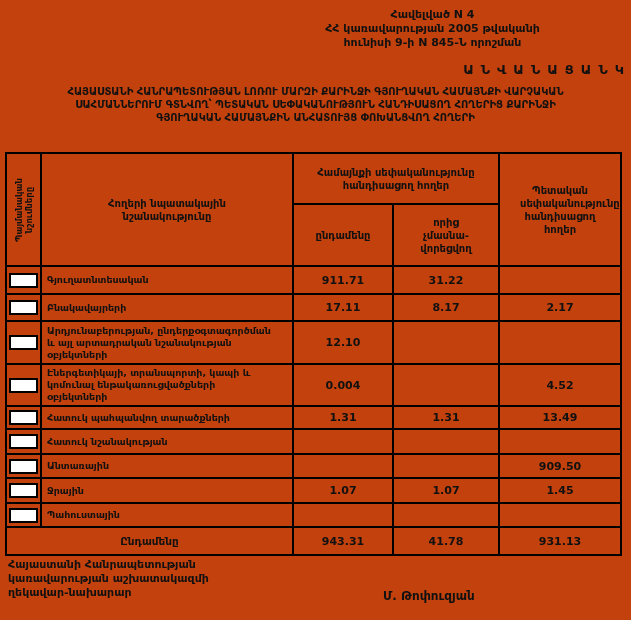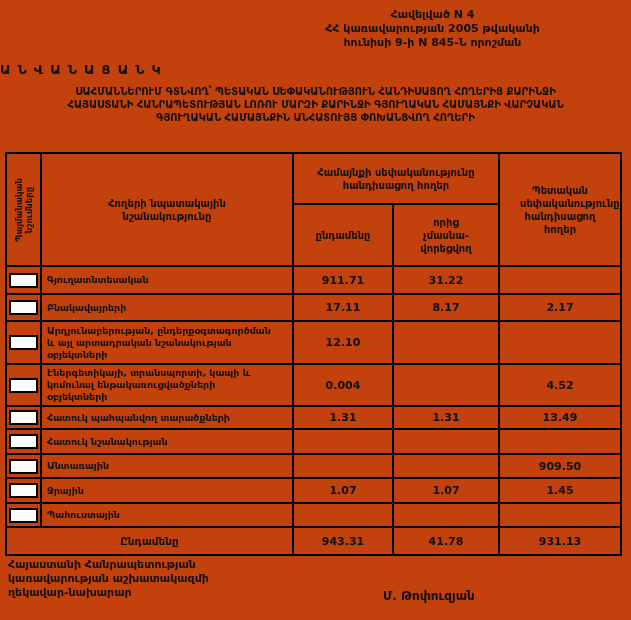--- a/index.html
+++ b/index.html
@@ -23,21 +23,21 @@
     font-size: 11px;
     font-weight: bold;
     line-height: 14px;
   }
   
   .doc-title {
     position: absolute;
     top: 62px;
     left: 0;
     width: 631px;
-    text-align: left;
+    text-align: right;
     font-size: 13px;
     font-weight: bold;
     letter-spacing: 7px;
   }
   .doc-subtitle {
     position: absolute;
     top: 85px;
     left: 8px;
     width: 615px;
     text-align: center;
@@ -126,22 +126,22 @@
 
   <div class="appendix">
     <div>Հավելված N 4</div>
     <div>ՀՀ կառավարության 2005 թվականի</div>
     <div>հունիսի 9-ի N 845-Ն որոշման</div>
   </div>
 
   <div class="doc-title">ԱՆՎԱՆԱՑԱՆԿ</div>
 
   <div class="doc-subtitle">
+    <div>ՀԱՅԱՍՏԱՆԻ ՀԱՆՐԱՊԵՏՈՒԹՅԱՆ ԼՈՌՈՒ ՄԱՐԶԻ ՔԱՐԻՆՋԻ ԳՅՈՒՂԱԿԱՆ ՀԱՄԱՅՆՔԻ ՎԱՐՉԱԿԱՆ</div>
     <div>ՍԱՀՄԱՆՆԵՐՈՒՄ ԳՏՆՎՈՂ՝ ՊԵՏԱԿԱՆ ՍԵՓԱԿԱՆՈՒԹՅՈՒՆ ՀԱՆԴԻՍԱՑՈՂ ՀՈՂԵՐԻՑ ՔԱՐԻՆՋԻ</div>
-    <div>ՀԱՅԱՍՏԱՆԻ ՀԱՆՐԱՊԵՏՈՒԹՅԱՆ ԼՈՌՈՒ ՄԱՐԶԻ ՔԱՐԻՆՋԻ ԳՅՈՒՂԱԿԱՆ ՀԱՄԱՅՆՔԻ ՎԱՐՉԱԿԱՆ</div>
     <div>ԳՅՈՒՂԱԿԱՆ ՀԱՄԱՅՆՔԻՆ ԱՆՀԱՏՈՒՅՑ ՓՈԽԱՆՑՎՈՂ ՀՈՂԵՐԻ</div>
   </div>
 
   <table class="land">
     <colgroup>
       <col style="width:35px">
       <col style="width:252px">
       <col style="width:100px">
       <col style="width:106px">
       <col style="width:122px">

